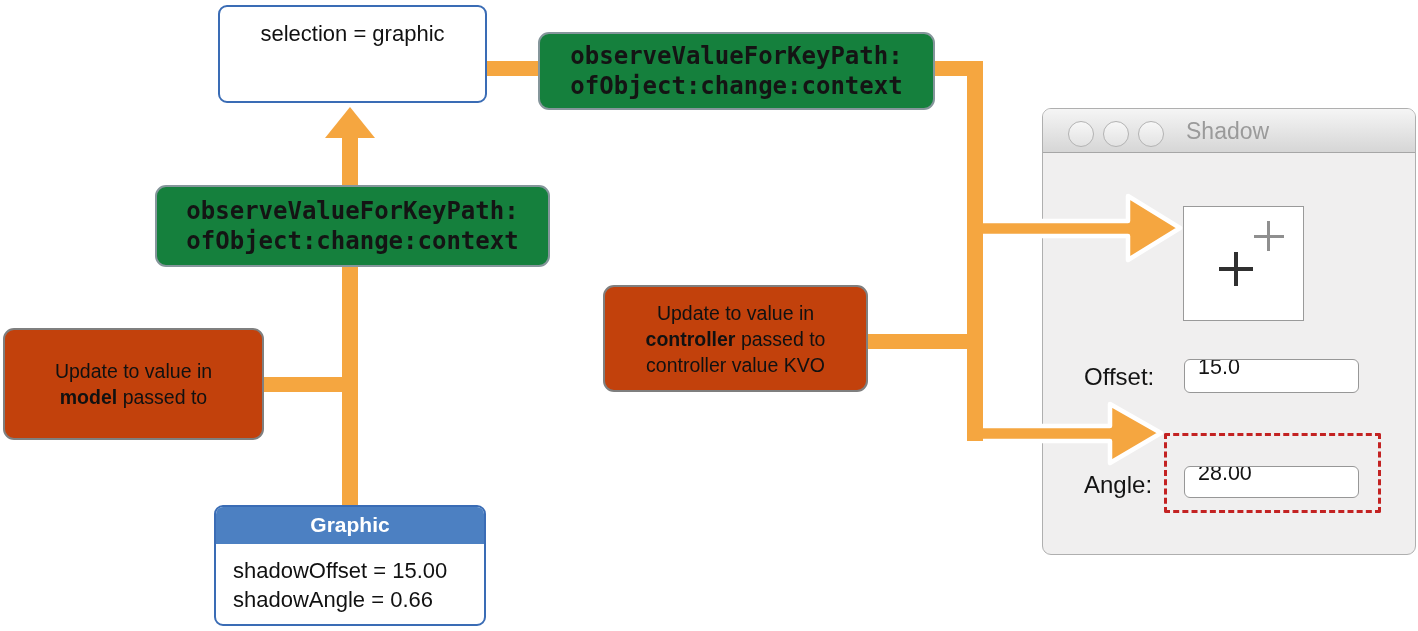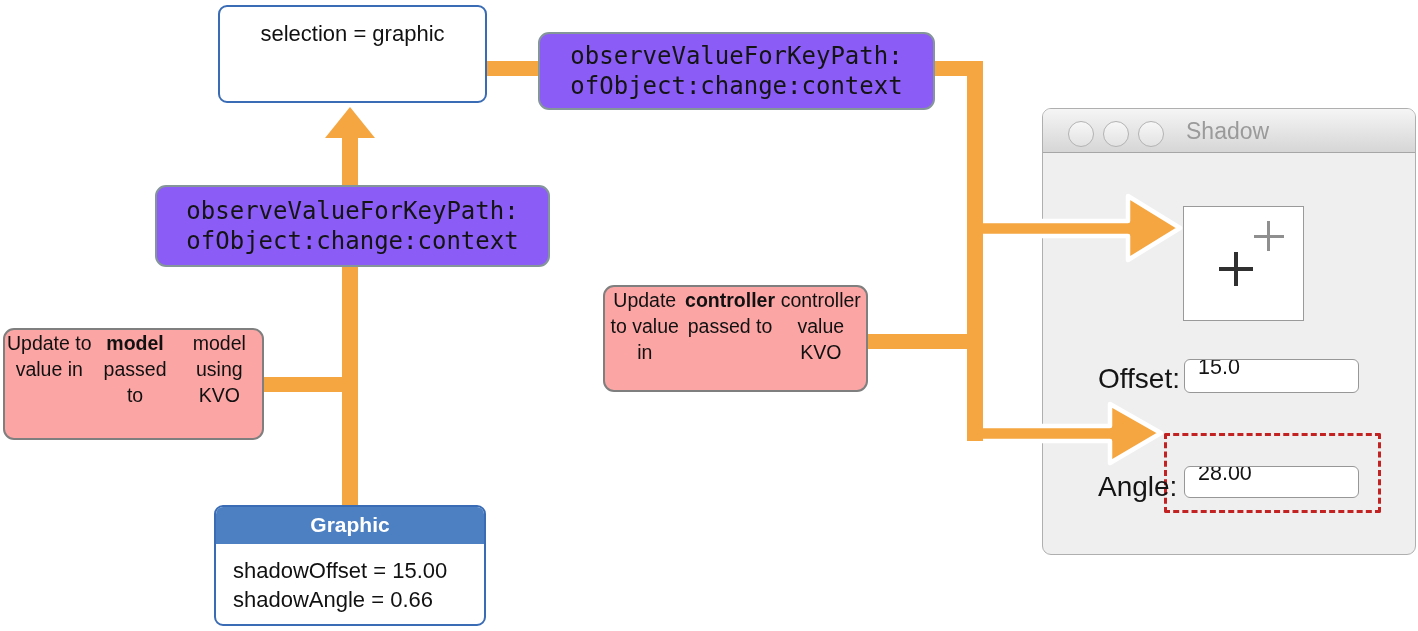--- a/index.html
+++ b/index.html
@@ -16,32 +16,33 @@
   }
   .classbox .hdr{
     background:#4C80C2;color:#fff;font-weight:bold;font-size:21px;
     text-align:center;padding:6px 0 7px 0;border-bottom:2px solid #fff;
   }
   .classbox .bdy{font-size:22px;}
   .classbox .bdy.center{text-align:center;padding:14px 0;}
   .classbox .bdy.left{padding:10px 0 10px 17px;line-height:29px;}
   
   .codebox{
-    position:absolute;z-index:3;background:#8b5cf6;border:2px solid #85969B;
+    position:absolute;z-index:3;background:#15803d;border:2px solid #85969B;
     border-radius:11px;box-sizing:border-box;
     font-family:"DejaVu Sans Mono",monospace;font-size:24px;line-height:30px;
     color:#141414;display:flex;flex-direction:column;justify-content:center;
     align-items:center;
+    font-weight:bold;
   }
   .codebox .cline{white-space:pre;}
   
   .notebox{
-    position:absolute;z-index:3;background:#fca5a5;border:2px solid #7F7F7F;
+    position:absolute;z-index:3;background:#c2410c;border:2px solid #7F7F7F;
     border-radius:11px;box-sizing:border-box;font-size:19.5px;line-height:26px;
-    text-align:center;display:flex;flex-direction:row;justify-content:center;
+    text-align:center;display:flex;flex-direction:column;justify-content:center;
   }
   
   .macwin{
     position:absolute;left:1042px;top:108px;width:374px;height:447px;z-index:1;
     background:#F0EFEF;border:1px solid #AFAFAF;border-radius:9px;
     box-sizing:border-box;
   }
   .titlebar{
     position:absolute;left:0;top:0;width:100%;height:44px;box-sizing:border-box;
     background:linear-gradient(#F5F5F5,#D6D6D6);
@@ -54,21 +55,21 @@
   }
   .win-title{
     position:absolute;left:143px;top:9px;font-size:23px;color:#9A9A9A;
   }
   .canvasbox{
     position:absolute;left:140px;top:97px;width:121px;height:115px;
     background:#fff;border:1.5px solid #9A9A9A;box-sizing:border-box;
   }
   .plusbar{position:absolute;}
   .field-label{
-    position:absolute;left:55px;width:96px;font-size:28px;color:#141414;
+    position:absolute;left:41px;width:96px;font-size:24px;color:#141414;
   }
   .textfield{
     position:absolute;left:141px;width:175px;height:34px;box-sizing:border-box;
     background:#fff;border:1px solid #979797;border-radius:6px;
     font-family:"Liberation Sans",sans-serif;font-size:21.5px;color:#141414;
     padding:0 0 17px 13px;outline:none;
   }
   .red-dashed{
     position:absolute;left:121px;top:324px;width:217px;height:80px;
     border:3.5px dashed #C32222;border-radius:2px;box-sizing:border-box;
@@ -137,21 +138,20 @@
   </div>
 
   <div class="codebox" style="left:155px;top:185px;width:395px;height:82px">
     <div class="cline">observeValueForKeyPath:</div>
     <div class="cline">ofObject:change:context</div>
   </div>
 
   <div class="notebox" style="left:3px;top:328px;width:261px;height:112px">
     <div>Update to value in</div>
     <div><b>model</b><span> passed to</span></div>
-    <div>model using KVO</div>
   </div>
 
   <div class="notebox" style="left:603px;top:285px;width:265px;height:107px">
     <div>Update to value in</div>
     <div><b>controller</b><span> passed to</span></div>
     <div>controller value KVO</div>
   </div>
 
   <div class="classbox" style="left:214px;top:505px;width:272px;height:121px">
     <div class="hdr">Graphic</div>

